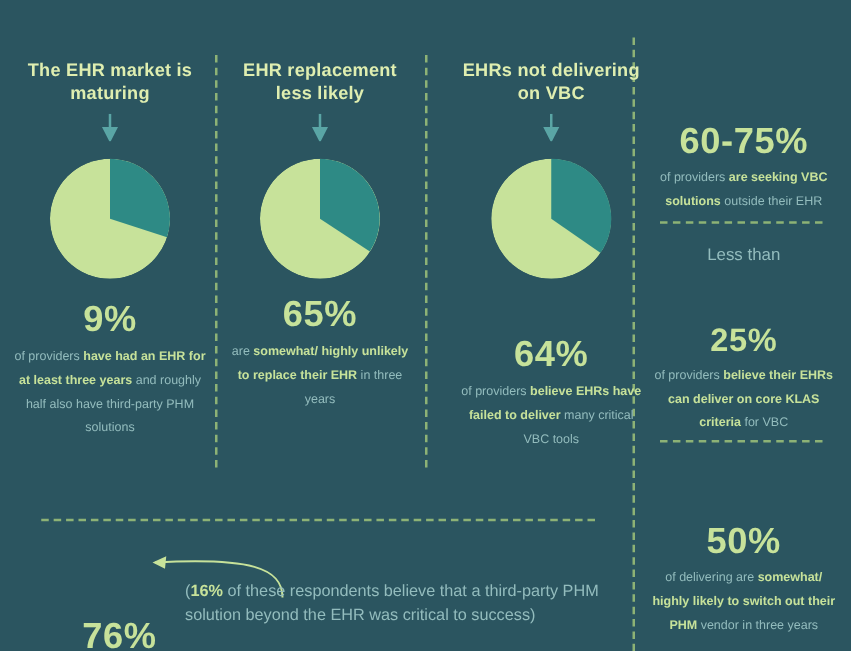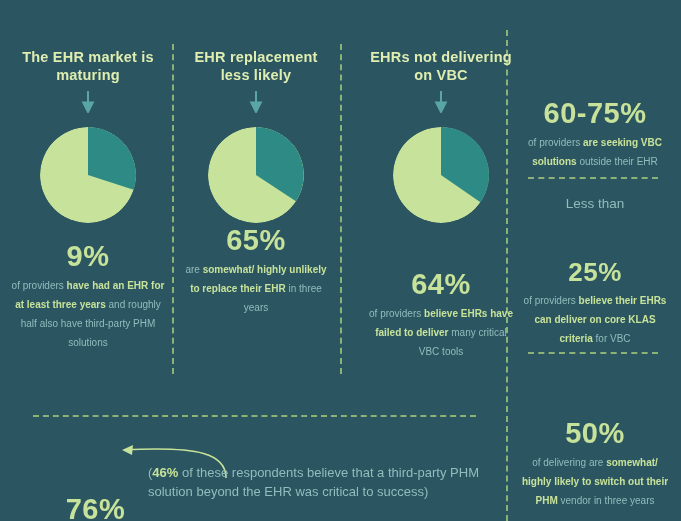--- a/index.html
+++ b/index.html
@@ -84,21 +84,21 @@
 
   <div class="col" style="left:180px;top:48px;width:152px;text-align:center;">
     <div class="heading">EHR replacement less likely</div>
     <svg class="arrow" viewBox="0 0 14 22">
       <path d="M7 0 L7 14 M7 21 L2.2 11.5 L11.8 11.5 Z" stroke="#5aa5a5" stroke-width="2" fill="#5aa5a5"></path>
     </svg>
     <svg class="pie" width="96" height="96" viewBox="0 0 100 100" style="display:block;margin:14px auto 0;">
       <circle cx="50" cy="50" r="50" fill="#c7e29a"></circle>
       <path d="M50 50 L50 0 A50 50 0 0 1 91.57 77.35 Z" fill="#2e8a85"></path>
     </svg>
-    <div class="bignum" style="margin-top:0;">65%</div>
+    <div class="bignum" style="margin-top:12px;">65%</div>
     <div class="body"><span>are </span><b>somewhat/ highly unlikely to replace their EHR</b><span> in three years</span></div>
   </div>
 
   <div class="col" style="left:365px;top:48px;width:152px;">
     <div class="heading">EHRs not delivering on VBC</div>
     <svg class="arrow" viewBox="0 0 14 22">
       <path d="M7 0 L7 14 M7 21 L2.2 11.5 L11.8 11.5 Z" stroke="#5aa5a5" stroke-width="2" fill="#5aa5a5"></path>
     </svg>
     <svg class="pie" width="96" height="96" viewBox="0 0 100 100" style="display:block;margin:14px auto 0;">
       <circle cx="50" cy="50" r="50" fill="#c7e29a"></circle>
@@ -127,15 +127,15 @@
   <div class="col" style="left:18px;top:448px;width:155px;text-align:center;">
     <div class="bignum">76%</div>
     <div class="body" style="line-height:18px;font-style:italic;"><b>report realizing ROI</b><span> with VBC</span></div>
   </div>
 
   <svg class="curve" style="left:108px;top:440px;" width="125" height="40" viewBox="0 0 125 40">
     <path d="M118 38 C118 14, 92 6, 16 10" stroke="#c7e29a" stroke-width="1.6" fill="none"></path>
     <path d="M14 10 L25 5 L24 15 Z" fill="#c7e29a"></path>
   </svg>
 
-  <div class="note" style="left:148px;top:463px;width:345px;"><span>(</span><b>46%</b><span> of these respondents believe that a third-party PHM solution beyond the EHR was critical to success)</span></div>
+  <div class="note" style="left:148px;top:463px;width:345px;"><span>(</span><b>16%</b><span> of these respondents believe that a third-party PHM solution beyond the EHR was critical to success)</span></div>
 
 </div>
 
 </body></html>

